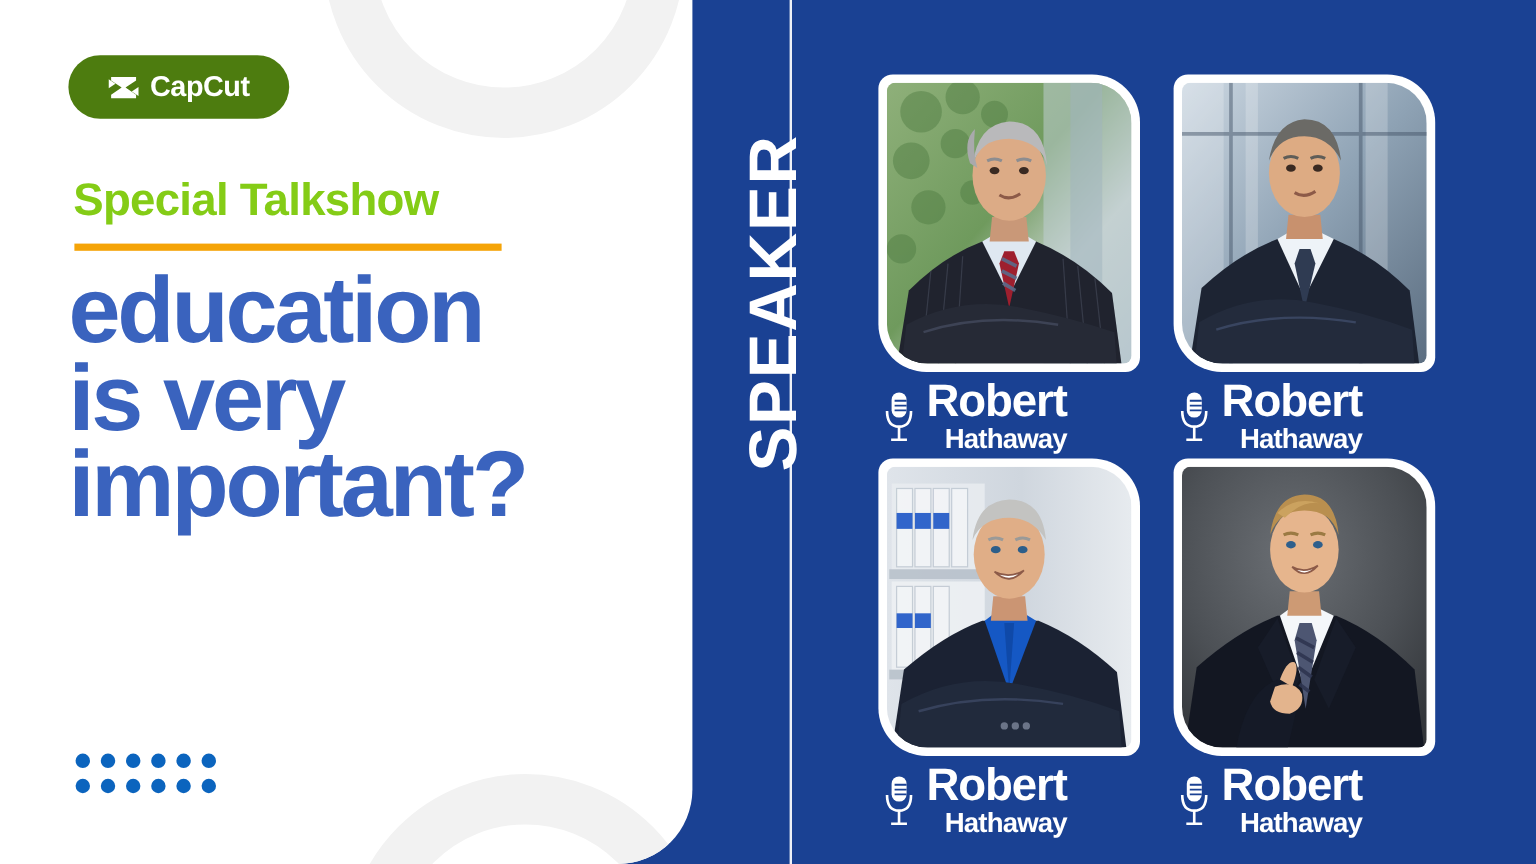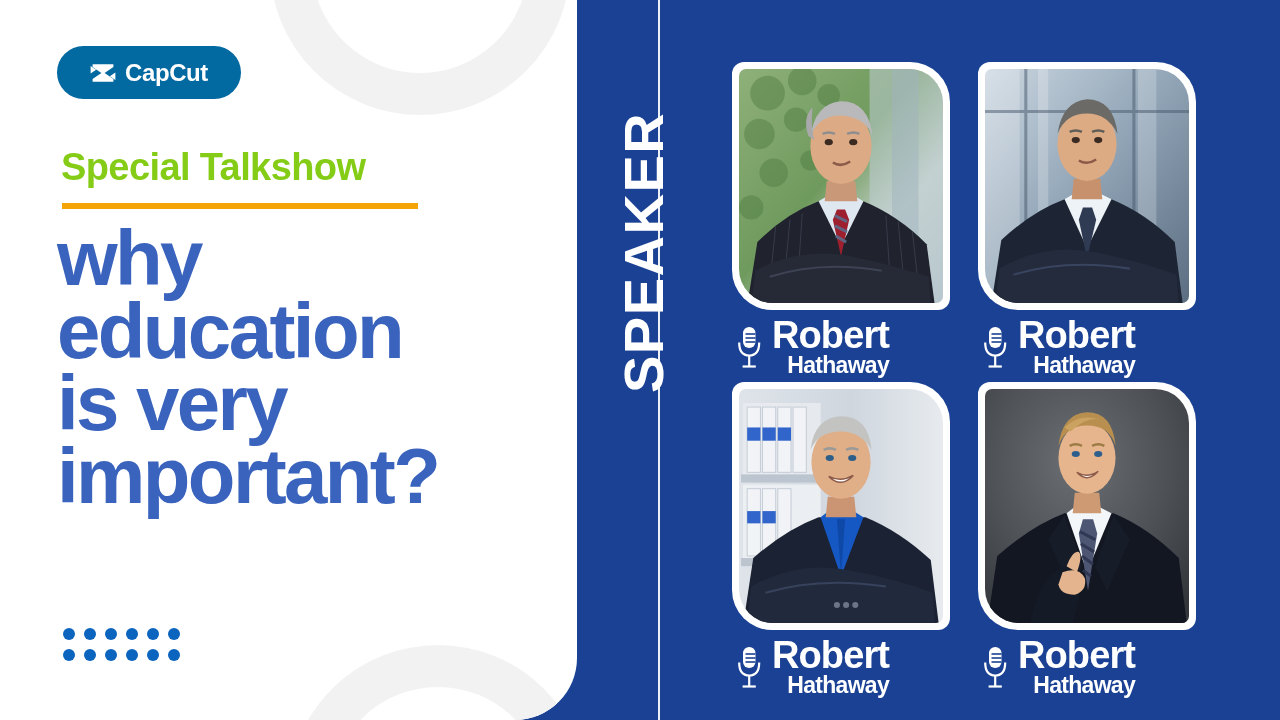--- a/index.html
+++ b/index.html
@@ -24,21 +24,21 @@
     border-radius:50%;
     border:42px solid #f2f2f2;
   }
   .deco-ring.top { width:300px; height:300px; left:280px; top:-175px; }
   .deco-ring.bottom { width:300px; height:300px; left:298px; top:655px; }
 
   
   .capcut-badge {
     position:absolute; left:57px; top:46px;
     width:184px; height:53px;
-    background:#0369a1;
+    background:#4d7c0f;
     border-radius:27px;
     display:flex; align-items:center; justify-content:center;
     gap:9px;
   }
   .capcut-icon { width:26px; height:20px; display:block; flex:none; }
   .capcut-word {
     color:#ffffff; font-size:24px; font-weight:bold;
     letter-spacing:-0.4px; line-height:1;
   }
 
@@ -158,21 +158,20 @@
       <path d="M0.6 3.0 L6.2 6.8 L0.6 10.6 Z" fill="#ffffff"></path>
       <path d="M25.4 9.4 L19.8 13.2 L25.4 17.0 Z" fill="#ffffff"></path>
     </svg>
     <span class="capcut-word">CapCut</span>
   </div>
 
   <div class="eyebrow">Special Talkshow</div>
   <div class="eyebrow-rule"></div>
 
   <div class="headline">
-    <span class="hl-line">why</span>
     <span class="hl-line">education</span>
     <span class="hl-line">is very</span>
     <span class="hl-line">important?</span>
   </div>
 
   <div class="dot-grid" id="dot-grid">
       <i></i>
       <i></i>
       <i></i>
       <i></i>

